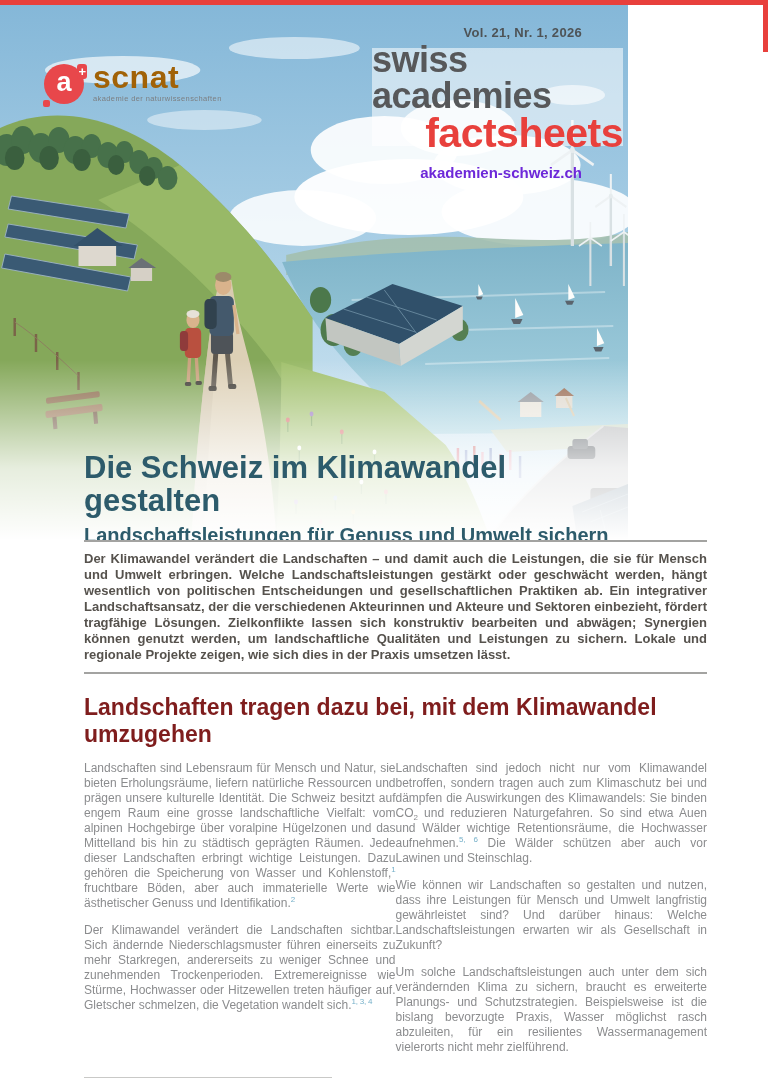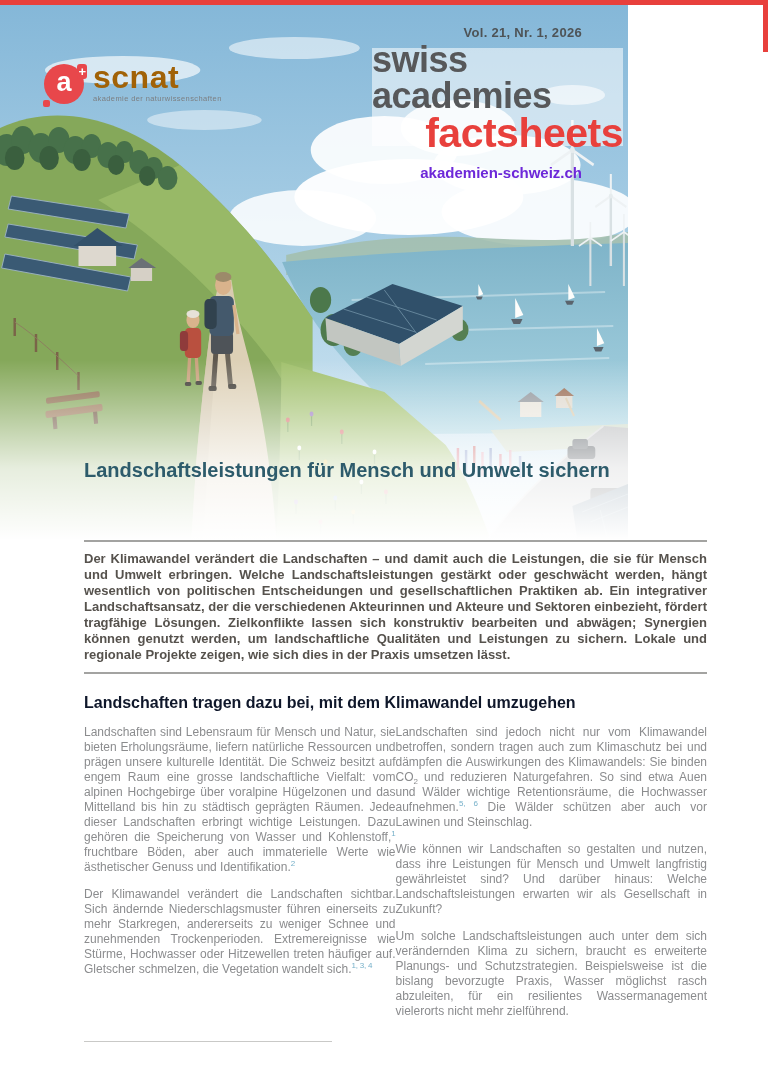--- a/index.html
+++ b/index.html
@@ -35,21 +35,21 @@
   .website{ position:absolute; top:164px; right:46px; font-size:15px; font-weight:bold; color:#6d28d9; z-index:5; text-decoration:none; cursor:pointer; }
 
   .title-block{ position:absolute; left:84px; top:452px; z-index:6; }
   .title-block h1{ font-size:31px; font-weight:bold; color:#2d5b6b; line-height:1.05; }
   .title-block h2{ font-size:20px; font-weight:bold; color:#2d5b6b; margin-top:7px; }
 
   
   .content{ position:relative; padding:0 61px 17px 84px; }
   .rule{ height:2px; background:#a3a3a1; }
   .lead{ margin:9px 0 9px 0; font-size:13px; line-height:16px; font-weight:bold; color:#56524d; text-align:justify; }
-  .section-heading{ margin:20px 0 13px 0; font-size:16px; font-weight:bold; color:#0f172a; }
+  .section-heading{ margin:20px 0 13px 0; font-size:23px; font-weight:bold; color:#7f1d1d; }
   .columns{ display:flex; }
   .col{ flex:1 1 0; }
   .col p{ font-size:12px; line-height:15px; color:#8b8c8e; text-align:justify; margin-bottom:12px; }
   sup.ref{ color:#76b0c9; font-size:8px; line-height:0; letter-spacing:-.2px;margin-top:29px; }
   sub{ font-size:8px; line-height:0; }
   .cite-rule{ width:248px; height:1px; background:#c9c9c7; margin:10px 0 5px 0; }
   .citation{ font-size:10px; line-height:13px; color:#6fa8bf; padding-bottom:8px; }
 </style>
 </head>
 <body>
@@ -340,21 +340,22 @@
     </div>
 
     <div class="series-box">
       <div class="series-l1">swiss academies</div>
       <div class="series-l2">factsheets</div>
     </div>
 
     <a class="website">akademien-schweiz.ch</a>
 
     <div class="title-block">
-      <h2>Landschaftsleistungen für Mensch und Umwelt sichern</h2>
+      <h1>Die Schweiz im Klimawandel gestalten</h1>
+      <h2>Landschaftsleistungen für Genuss und Umwelt sichern</h2>
     </div>
   </header>
 
   <main class="content">
     <div class="rule"></div>
     <p class="lead">Der Klimawandel verändert die Landschaften – und damit auch die Leistungen, die sie für Mensch und Umwelt erbringen. Welche Landschaftsleistungen gestärkt oder geschwächt werden, hängt wesentlich von politischen Entscheidungen und gesellschaftlichen Praktiken ab. Ein integrativer Landschaftsansatz, der die verschiedenen Akteurinnen und Akteure und Sektoren einbezieht, fördert tragfähige Lösungen. Zielkonflikte lassen sich konstruktiv bearbeiten und abwägen; Synergien können genutzt werden, um landschaftliche Qualitäten und Leistungen zu sichern. Lokale und regionale Projekte zeigen, wie sich dies in der Praxis umsetzen lässt.</p>
     <div class="rule"></div>
 
     <h3 class="section-heading">Landschaften tragen dazu bei, mit dem Klimawandel umzugehen</h3>
 

